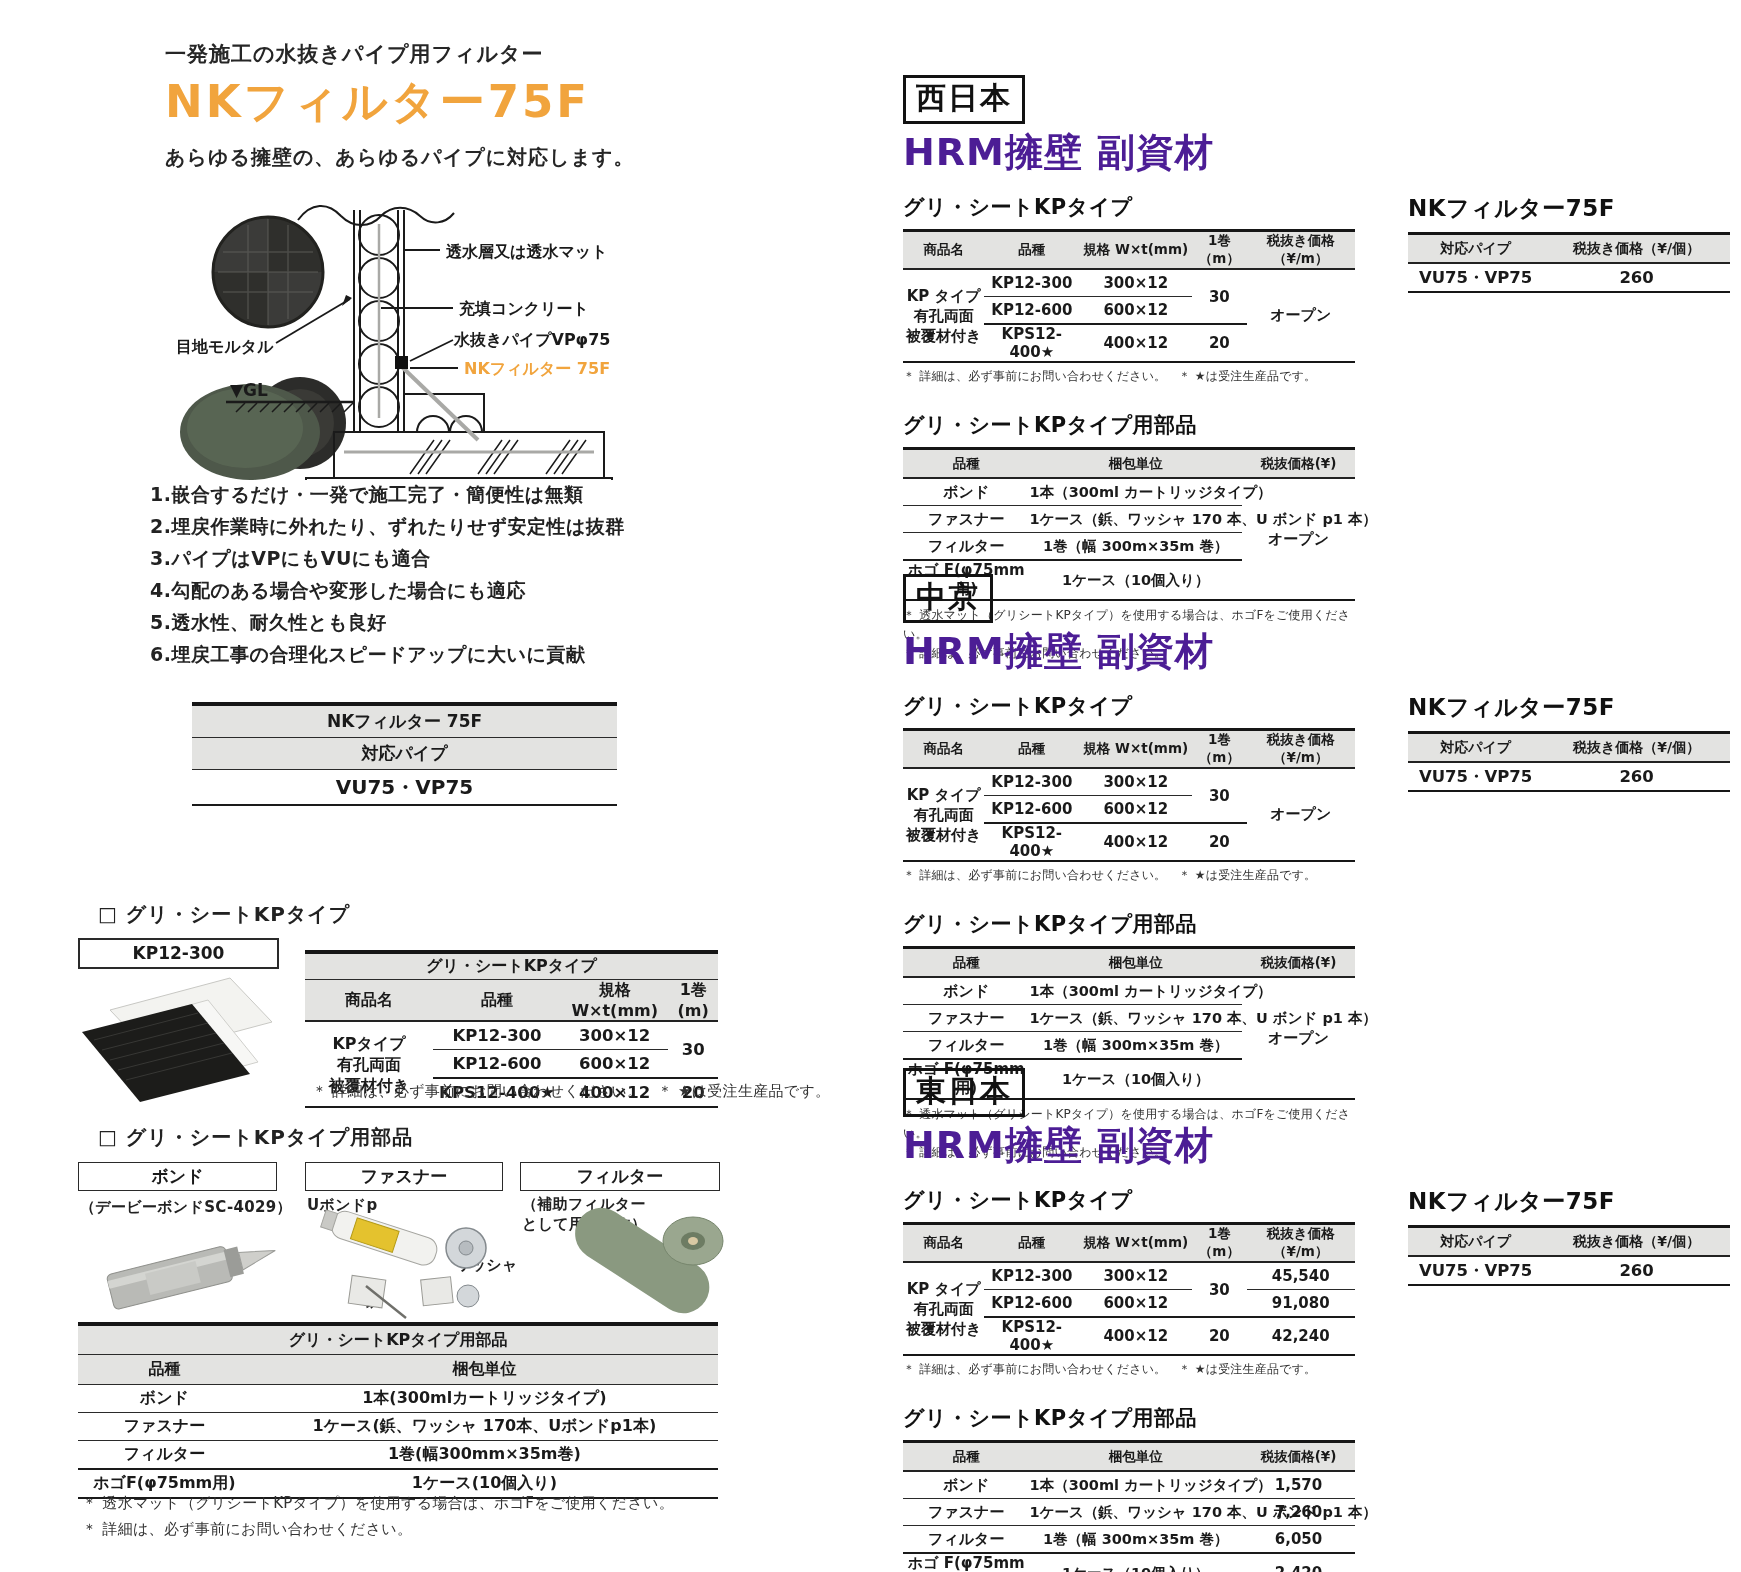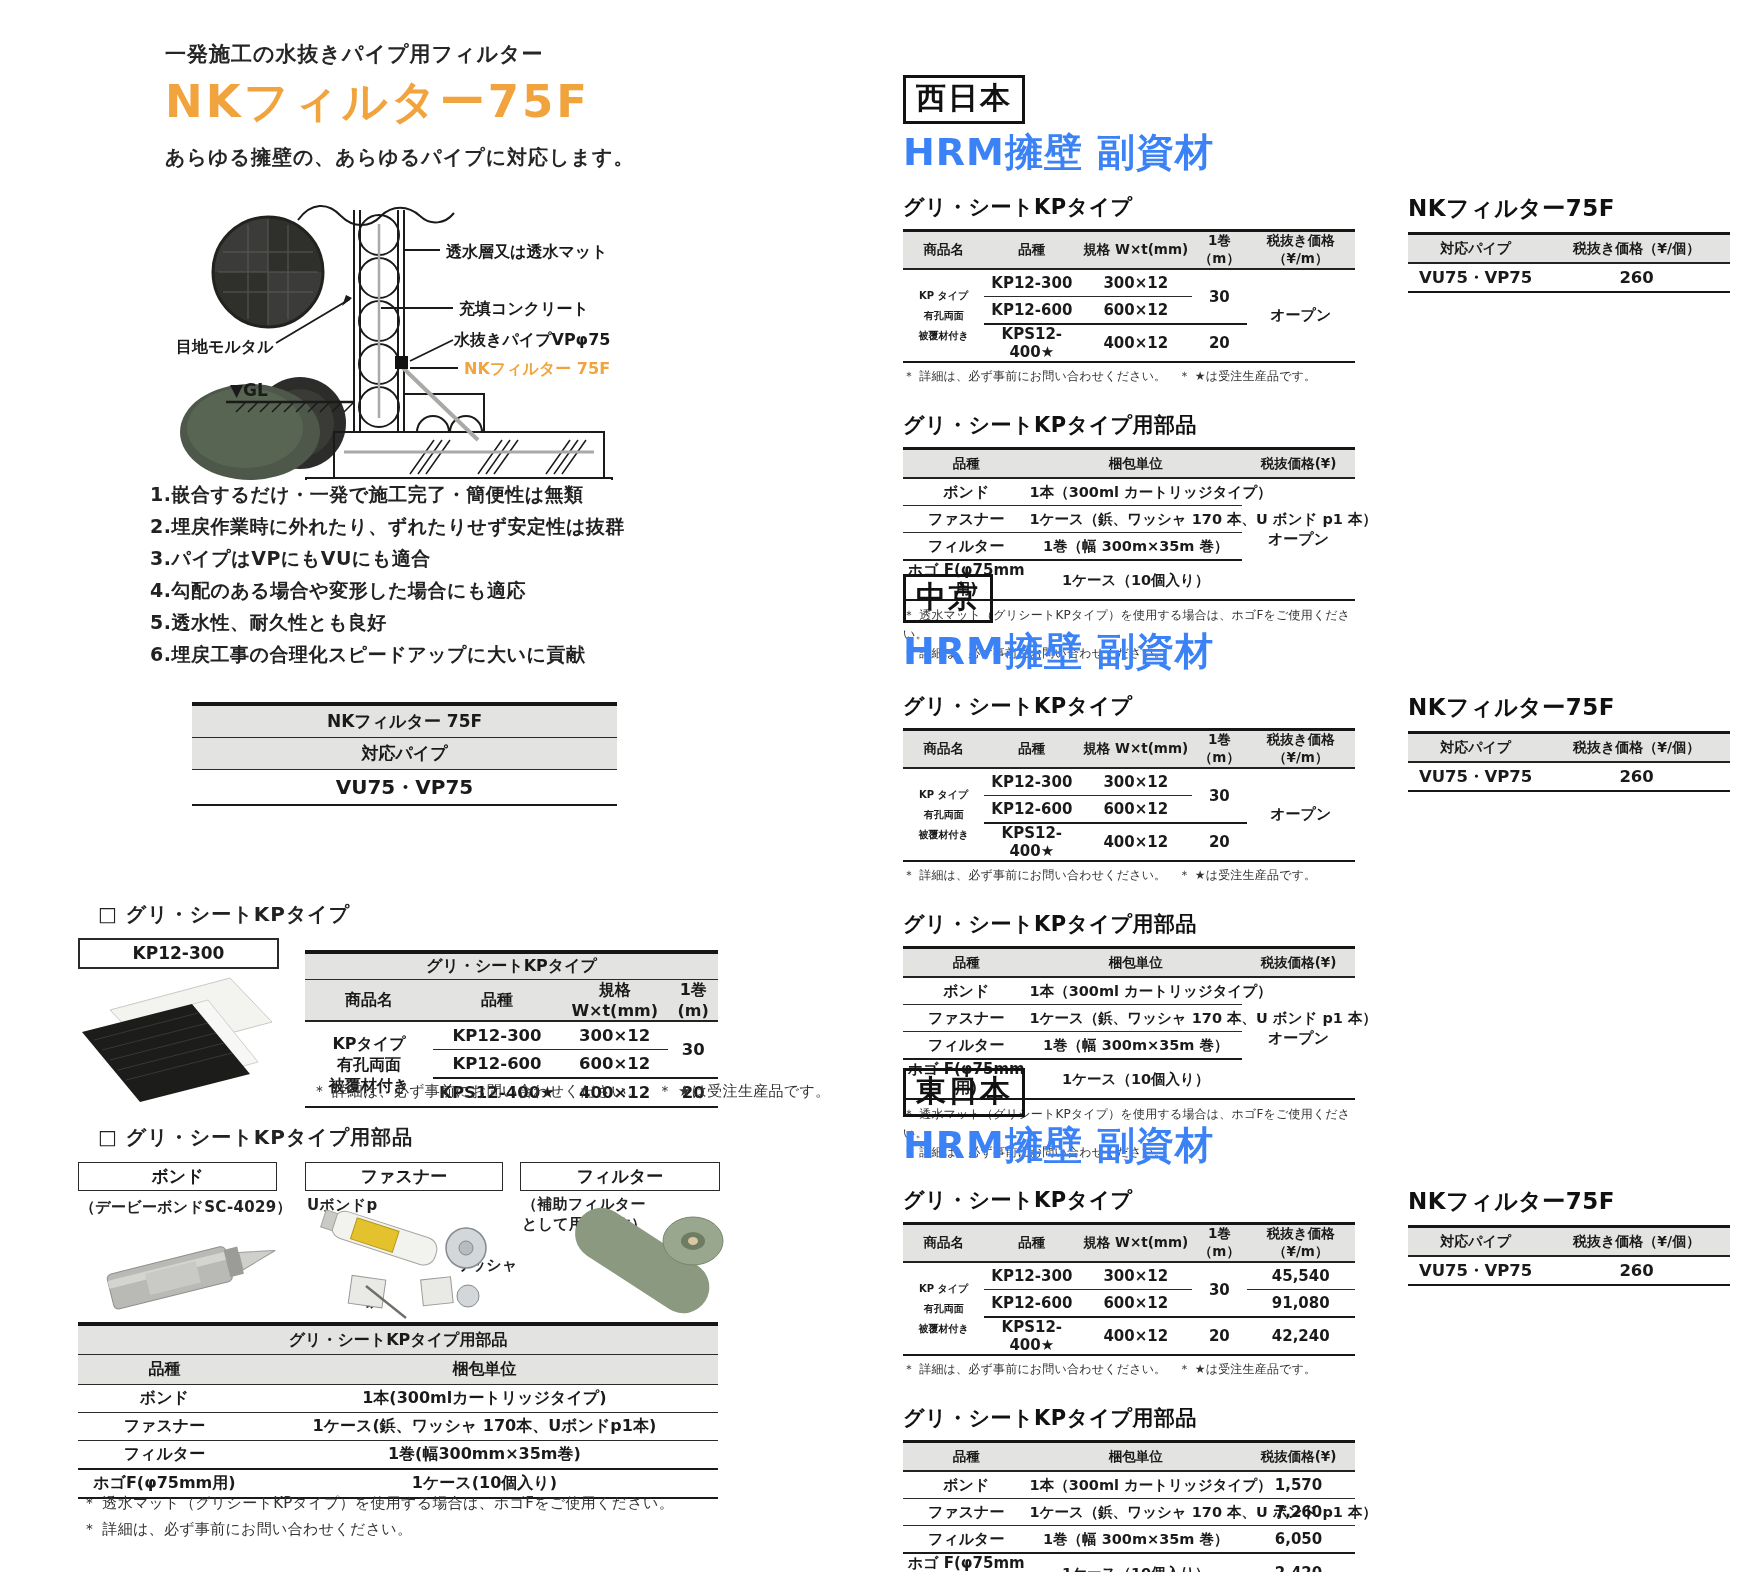--- a/index.html
+++ b/index.html
@@ -45,29 +45,29 @@
 
   
   .lparts{width:640px;border-top:4.5px solid #161616;border-bottom:2px solid #1a1a1a;}
   .lparts tr.tt td{height:28px;font-size:16px;border-bottom:1.5px solid #2a2a2a;}
   .lparts tr.hd td{height:29px;font-size:16px;border-bottom:1.5px solid #2a2a2a;}
   .lparts tr.bd td{height:27px;font-size:16px;}
 
   
   .region{position:absolute;left:903px;width:838px;height:500px;}
   .rbox{display:inline-block;border:3px solid #121212;padding:3px 10px 5px;font-size:30px;font-weight:bold;letter-spacing:2px;line-height:1.15;color:#111;}
-  .bigh{font-size:38px;font-weight:bold;letter-spacing:1px;color:#3b82f6;}
+  .bigh{font-size:38px;font-weight:bold;letter-spacing:1px;color:#4c1d95;}
   .subh{font-size:21px;font-weight:bold;color:#111;letter-spacing:.5px;}
   .colmain{position:absolute;left:0;top:118px;width:455px;}
   .colnk{position:absolute;left:505px;top:118px;width:322px;}
 
   .rtbl{width:452px;border-top:3.5px solid #161616;border-bottom:2.5px solid #161616;margin-top:8px;}
   .rtbl td{height:26px;font-size:15px;}
   .rtbl tr.hd td{height:27px;font-size:13.5px;background:#e3e3e1;border-bottom:2px solid #222;}
-  .rtbl .prodcell span{line-height:20px;font-size:10px;}
+  .rtbl .prodcell span{line-height:20px;font-size:15px;}
   .rtbl .unit{white-space:nowrap;font-size:14.5px;}
 
   .noter{font-size:12px;color:#333;font-weight:normal;margin-top:5px;letter-spacing:.2px;}
   .noter div{line-height:19px;}
 
   .nktbl{width:322px;border-top:3.5px solid #161616;border-bottom:2px solid #161616;margin-top:8px;}
   .nktbl td{height:27px;}
   .nktbl tr.hd td{font-size:14px;background:#e3e3e1;border-bottom:2px solid #222;}
   .nktbl tr.val td{font-size:16.5px;}
 

